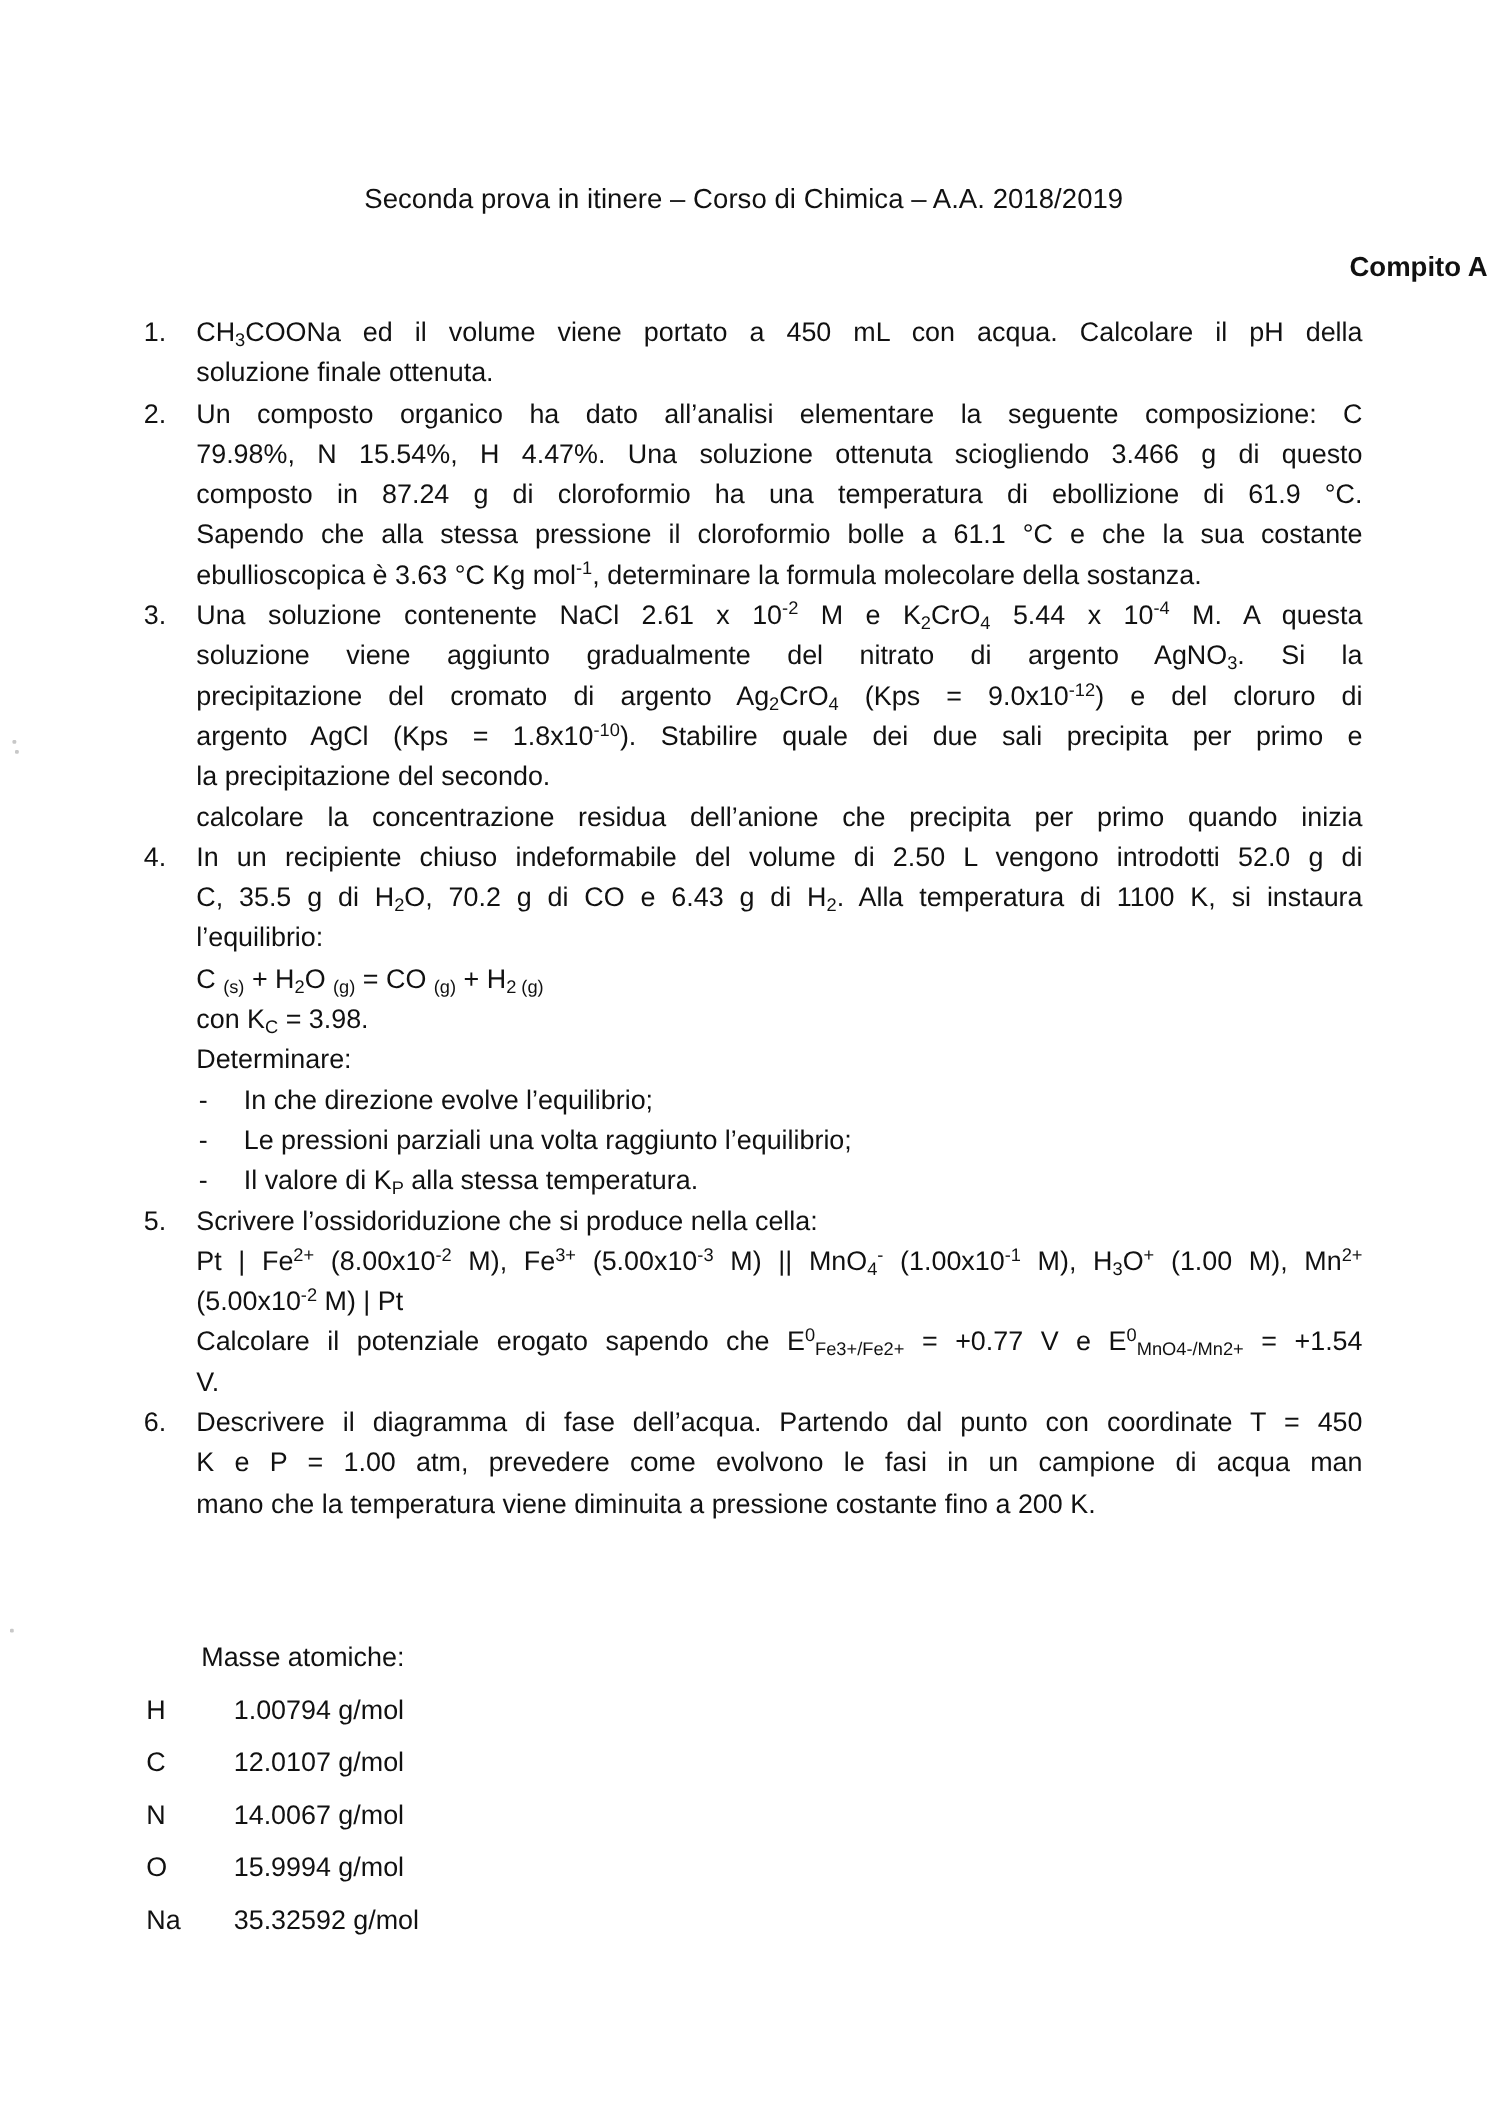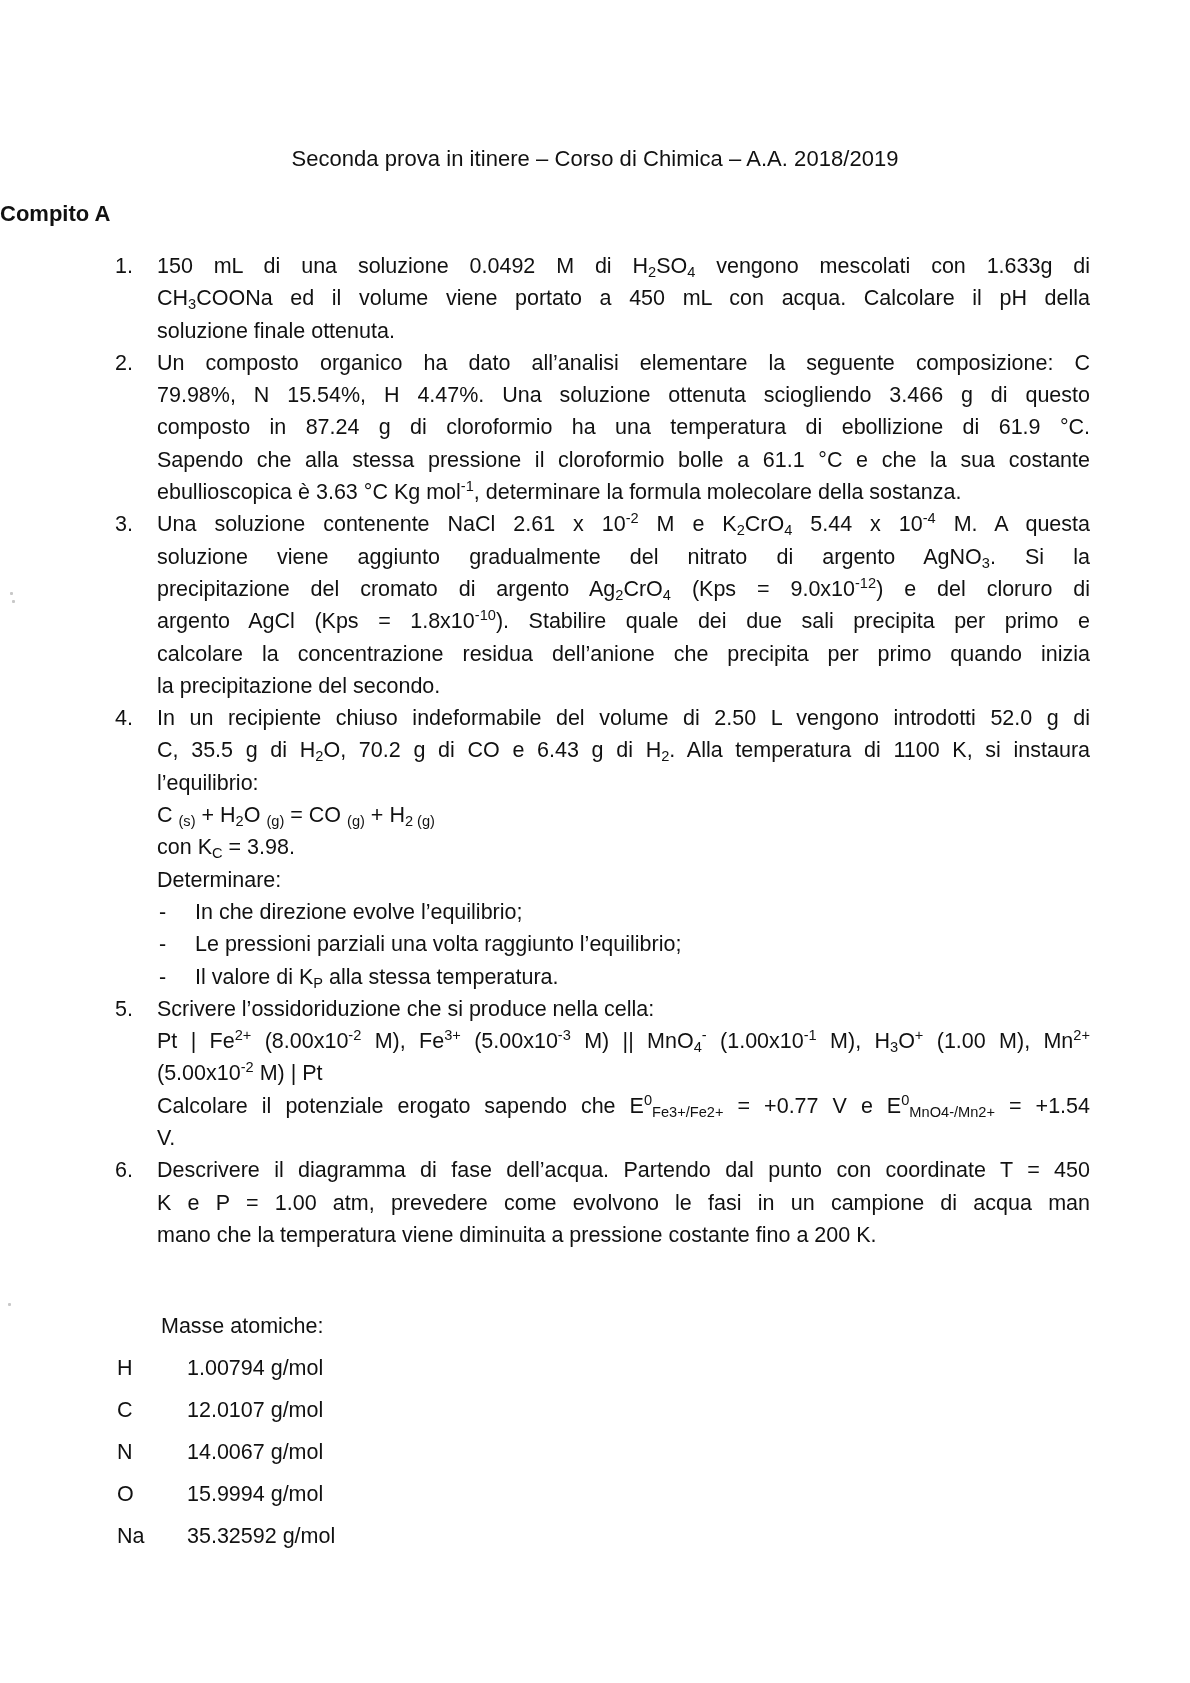--- a/index.html
+++ b/index.html
@@ -6,21 +6,21 @@
     body {
       width: 1190px; height: 1683px; position: relative; overflow: hidden;
       font-family: "Liberation Sans", sans-serif; color: #111111;
     }
     .page { position: absolute; left: 0; top: 0; width: 1190px; height: 1683px; }
     .header-line {
       position: absolute; left: 0; width: 1190px; text-align: center;
       font-size: 22px; top: 146px; letter-spacing: 0.05px;
     }
     .compito {
-      position: absolute; left: 0; width: 1190px; text-align: left;
+      position: absolute; left: 0; width: 1190px; text-align: right;
       font-size: 22px; font-weight: bold; top: 201px;
     }
     .questions {
       position: absolute; left: 115px; top: 250px; width: 975px;
       font-size: 21.5px; line-height: 32.3px;
     }
     .q { position: relative; padding-left: 42px; text-align: justify; }
     .q-num { position: absolute; left: 0; top: 0; }
     .line { display: block; text-align: justify; text-align-last: justify; white-space: nowrap; }
     .line.last { text-align-last: left; }
@@ -44,42 +44,41 @@
 
 <div class="page">
 
   <div class="header-line">Seconda prova in itinere – Corso di Chimica – A.A. 2018/2019</div>
   <div class="compito">Compito A</div>
 
   <div class="questions">
 
     <div class="q">
       <span class="q-num">1.</span>
-      <span class="line">150 mL di una soluzione 0.0492 M di H<sub>2</sub>SO<sub>4</sub> vengono mescolati con 1.633g di</span>
       <span class="line">CH<sub>3</sub>COONa ed il volume viene portato a 450 mL con acqua. Calcolare il pH della</span>
       <span class="line last">soluzione finale ottenuta.</span>
     </div>
 
     <div class="q">
       <span class="q-num">2.</span>
       <span class="line">Un composto organico ha dato all’analisi elementare la seguente composizione: C</span>
       <span class="line">79.98%, N 15.54%, H 4.47%. Una soluzione ottenuta sciogliendo 3.466 g di questo</span>
       <span class="line">composto in 87.24 g di cloroformio ha una temperatura di ebollizione di 61.9 °C.</span>
       <span class="line">Sapendo che alla stessa pressione il cloroformio bolle a 61.1 °C e che la sua costante</span>
       <span class="line last">ebullioscopica è 3.63 °C Kg mol<sup>-1</sup>, determinare la formula molecolare della sostanza.</span>
     </div>
 
     <div class="q">
       <span class="q-num">3.</span>
       <span class="line">Una soluzione contenente NaCl 2.61 x 10<sup>-2</sup> M e K<sub>2</sub>CrO<sub>4</sub> 5.44 x 10<sup>-4</sup> M. A questa</span>
       <span class="line">soluzione viene aggiunto gradualmente del nitrato di argento AgNO<sub>3</sub>. Si la</span>
       <span class="line">precipitazione del cromato di argento Ag<sub>2</sub>CrO<sub>4</sub> (Kps = 9.0x10<sup>-12</sup>) e del cloruro di</span>
       <span class="line">argento AgCl (Kps = 1.8x10<sup>-10</sup>). Stabilire quale dei due sali precipita per primo e</span>
+      <span class="line last">la precipitazione del secondo.</span>
       <span class="line">calcolare la concentrazione residua dell’anione che precipita per primo quando inizia</span>
-      <span class="line last">la precipitazione del secondo.</span>
     </div>
 
     <div class="q">
       <span class="q-num">4.</span>
       <span class="line">In un recipiente chiuso indeformabile del volume di 2.50 L vengono introdotti 52.0 g di</span>
       <span class="line">C, 35.5 g di H<sub>2</sub>O, 70.2 g di CO e 6.43 g di H<sub>2</sub>. Alla temperatura di 1100 K, si instaura</span>
       <span class="line last">l’equilibrio:</span>
       <span class="eq">C <sub>(s)</sub> + H<sub>2</sub>O <sub>(g)</sub> = CO <sub>(g)</sub> + H<sub>2 (g)</sub></span>
       <span class="line last">con K<sub>C</sub> = 3.98.</span>
       <span class="line last">Determinare:</span>

